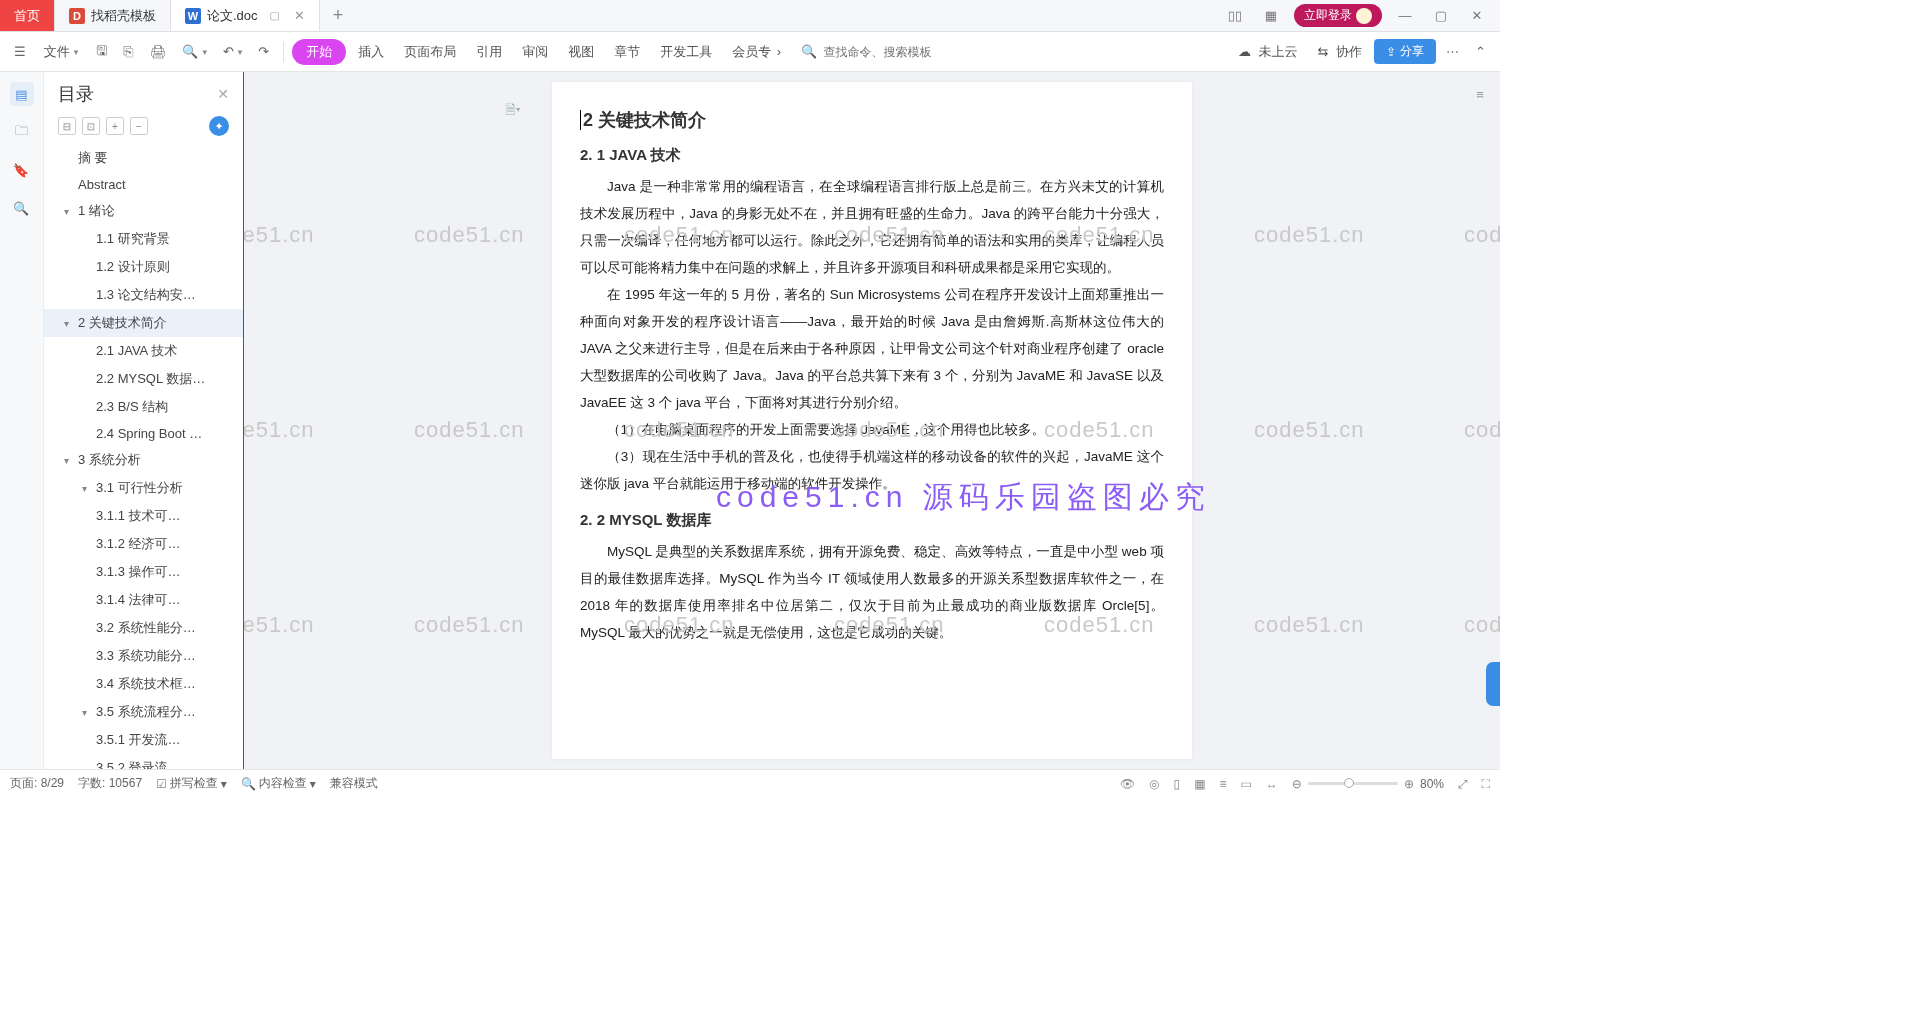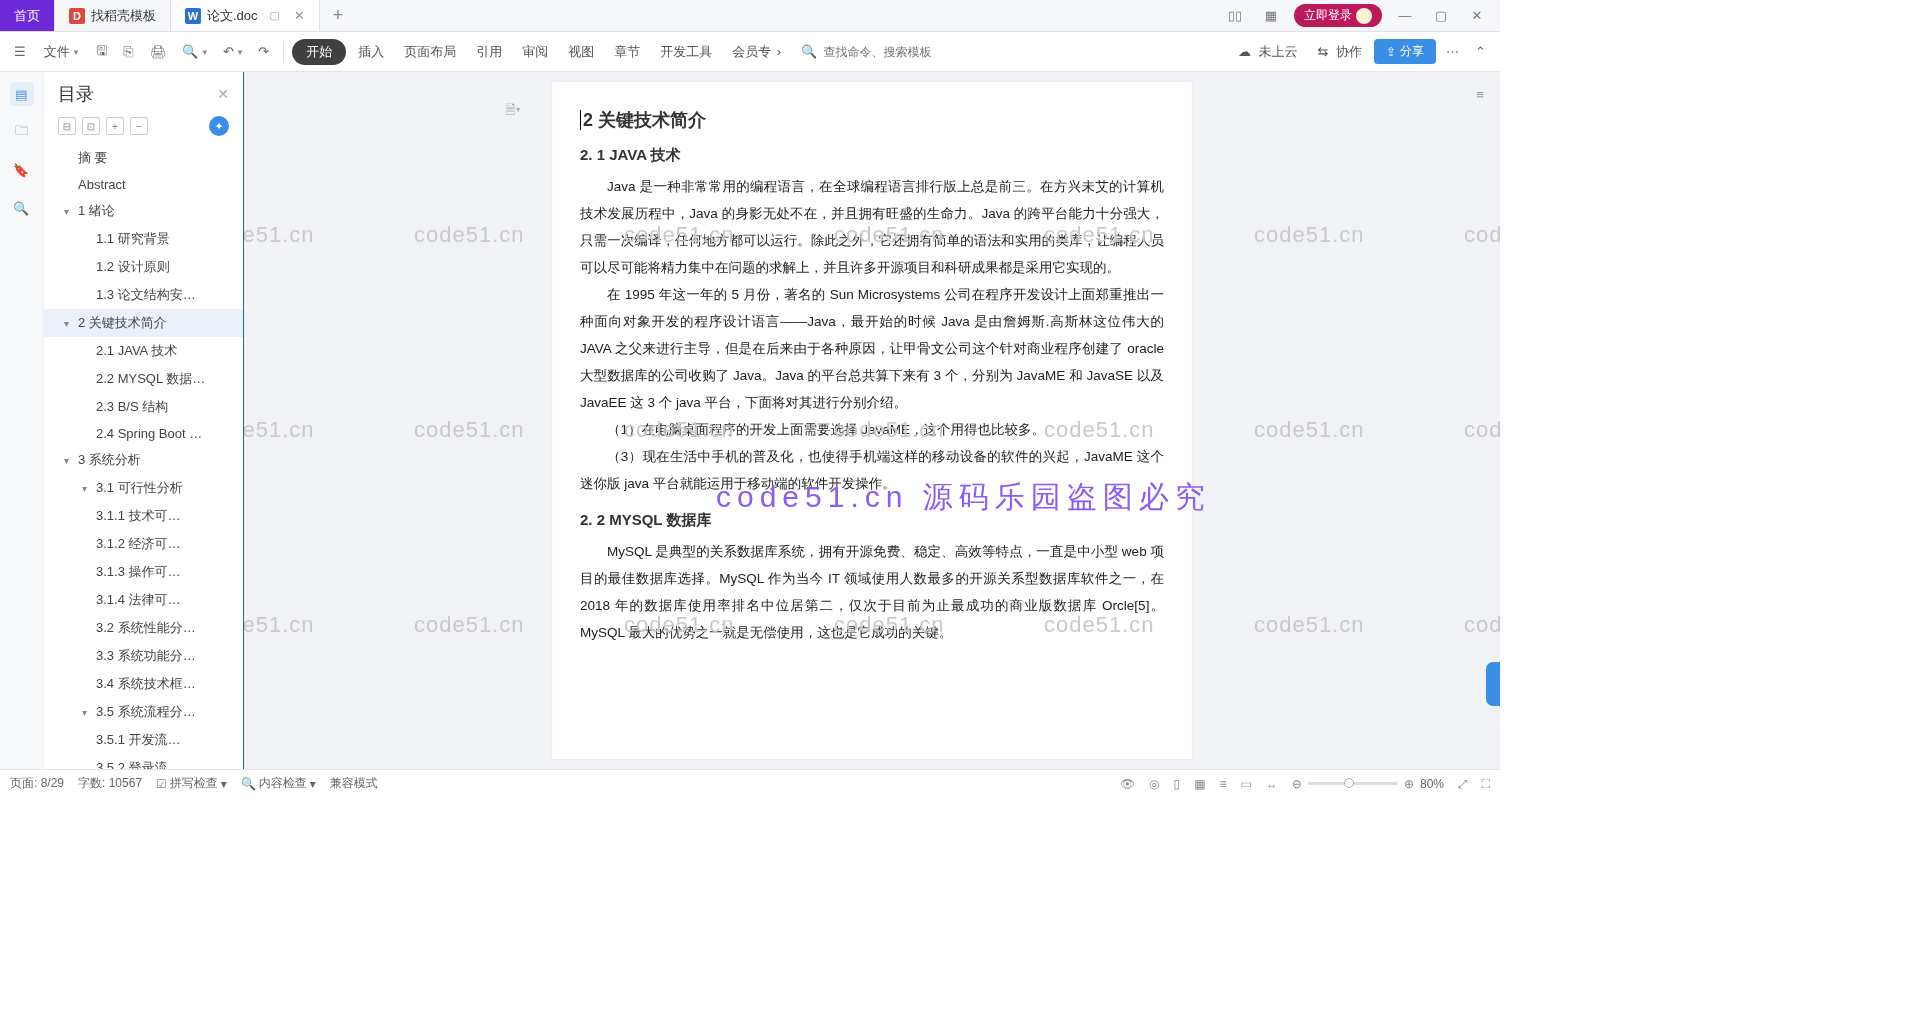--- a/index.html
+++ b/index.html
@@ -1,39 +1,39 @@
 <!DOCTYPE html>
 <html><head>
 <meta charset="utf-8">
 <style>
 * { margin:0; padding:0; box-sizing:border-box; font-family:"Microsoft YaHei",Arial,sans-serif; }
 body { width:1500px; height:797px; background:#fff; overflow:hidden; position:relative; font-size:13px; color:#333; }
 
 
 .tabbar { height:32px; background:#f5f7fa; display:flex; align-items:stretch; border-bottom:1px solid #e0e0e0; }
 .tab { display:flex; align-items:center; gap:6px; padding:0 14px; border-right:1px solid #e0e0e0; cursor:pointer; }
-.tab.home { background:#6d28d9; color:#fff; font-size:13px; }
+.tab.home { background:#ef4444; color:#fff; font-size:13px; }
 .tab .ico { width:16px; height:16px; display:flex; align-items:center; justify-content:center; }
 .tab.w .ico { background:#2f6fd1; color:#fff; border-radius:2px; font-size:11px; font-weight:bold; }
 .tab.d .ico { background:#da4b3a; color:#fff; border-radius:2px; font-size:11px; font-weight:bold; }
 .tab.active { background:#fff; }
 .tab .x { color:#999; margin-left:8px; }
 .tab .sq { color:#999; margin-left:6px; font-size:11px; }
 .newtab { width:36px; display:flex; align-items:center; justify-content:center; color:#888; font-size:18px; cursor:pointer; }
 .tabbar .spacer { flex:1; }
 .winbtns { display:flex; align-items:center; gap:10px; padding:0 10px; }
 .winbtns .btn { width:26px; height:24px; display:flex; align-items:center; justify-content:center; color:#777; cursor:pointer; border-radius:3px; }
 .login { background:#be185d; color:#fff; padding:3px 10px; border-radius:12px; font-size:12px; display:flex; align-items:center; gap:4px; cursor:pointer; }
 .login .av { width:16px; height:16px; border-radius:50%; background:#fff3d6; }
 
 
 .ribbon { height:40px; display:flex; align-items:center; border-bottom:1px solid #e5e5e5; padding:0 8px; gap:4px; }
 .rbtn { padding:5px 8px; color:#555; cursor:pointer; border-radius:3px; display:flex; align-items:center; gap:2px; font-size:13px; }
 .rbtn.icon { padding:5px 6px; color:#666; }
-.rbtn.pill { background:#404040; color:#fff; border-radius:14px; padding:4px 14px; }
+.rbtn.pill { background:#d946ef; color:#fff; border-radius:14px; padding:4px 14px; }
 .ribbon .sep { width:1px; height:20px; background:#e0e0e0; margin:0 4px; }
 .ribbon .grow { flex:1; }
 .search { display:flex; align-items:center; gap:6px; color:#999; padding:4px 8px; }
 .search input { border:none; outline:none; width:120px; font-size:12px; color:#666; background:transparent; }
 .share { background:#3a8ee6; color:#fff; border-radius:4px; padding:4px 12px; cursor:pointer; display:flex; align-items:center; gap:4px; font-size:12px; }
 .chev { font-size:9px; color:#888; margin-left:2px; }
 
 
 .main { display:flex; height:calc(100% - 32px - 40px - 28px); }
 

